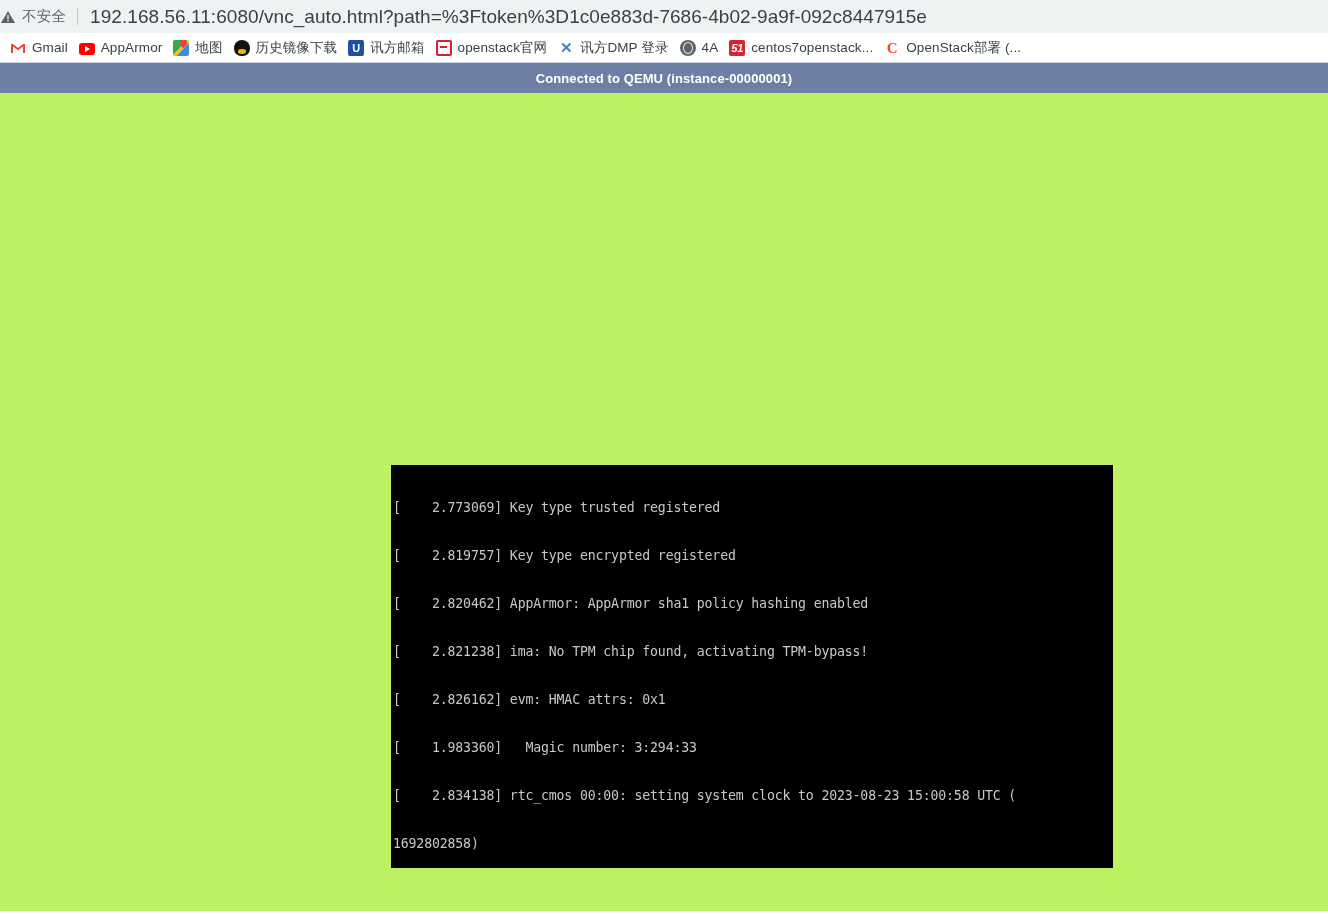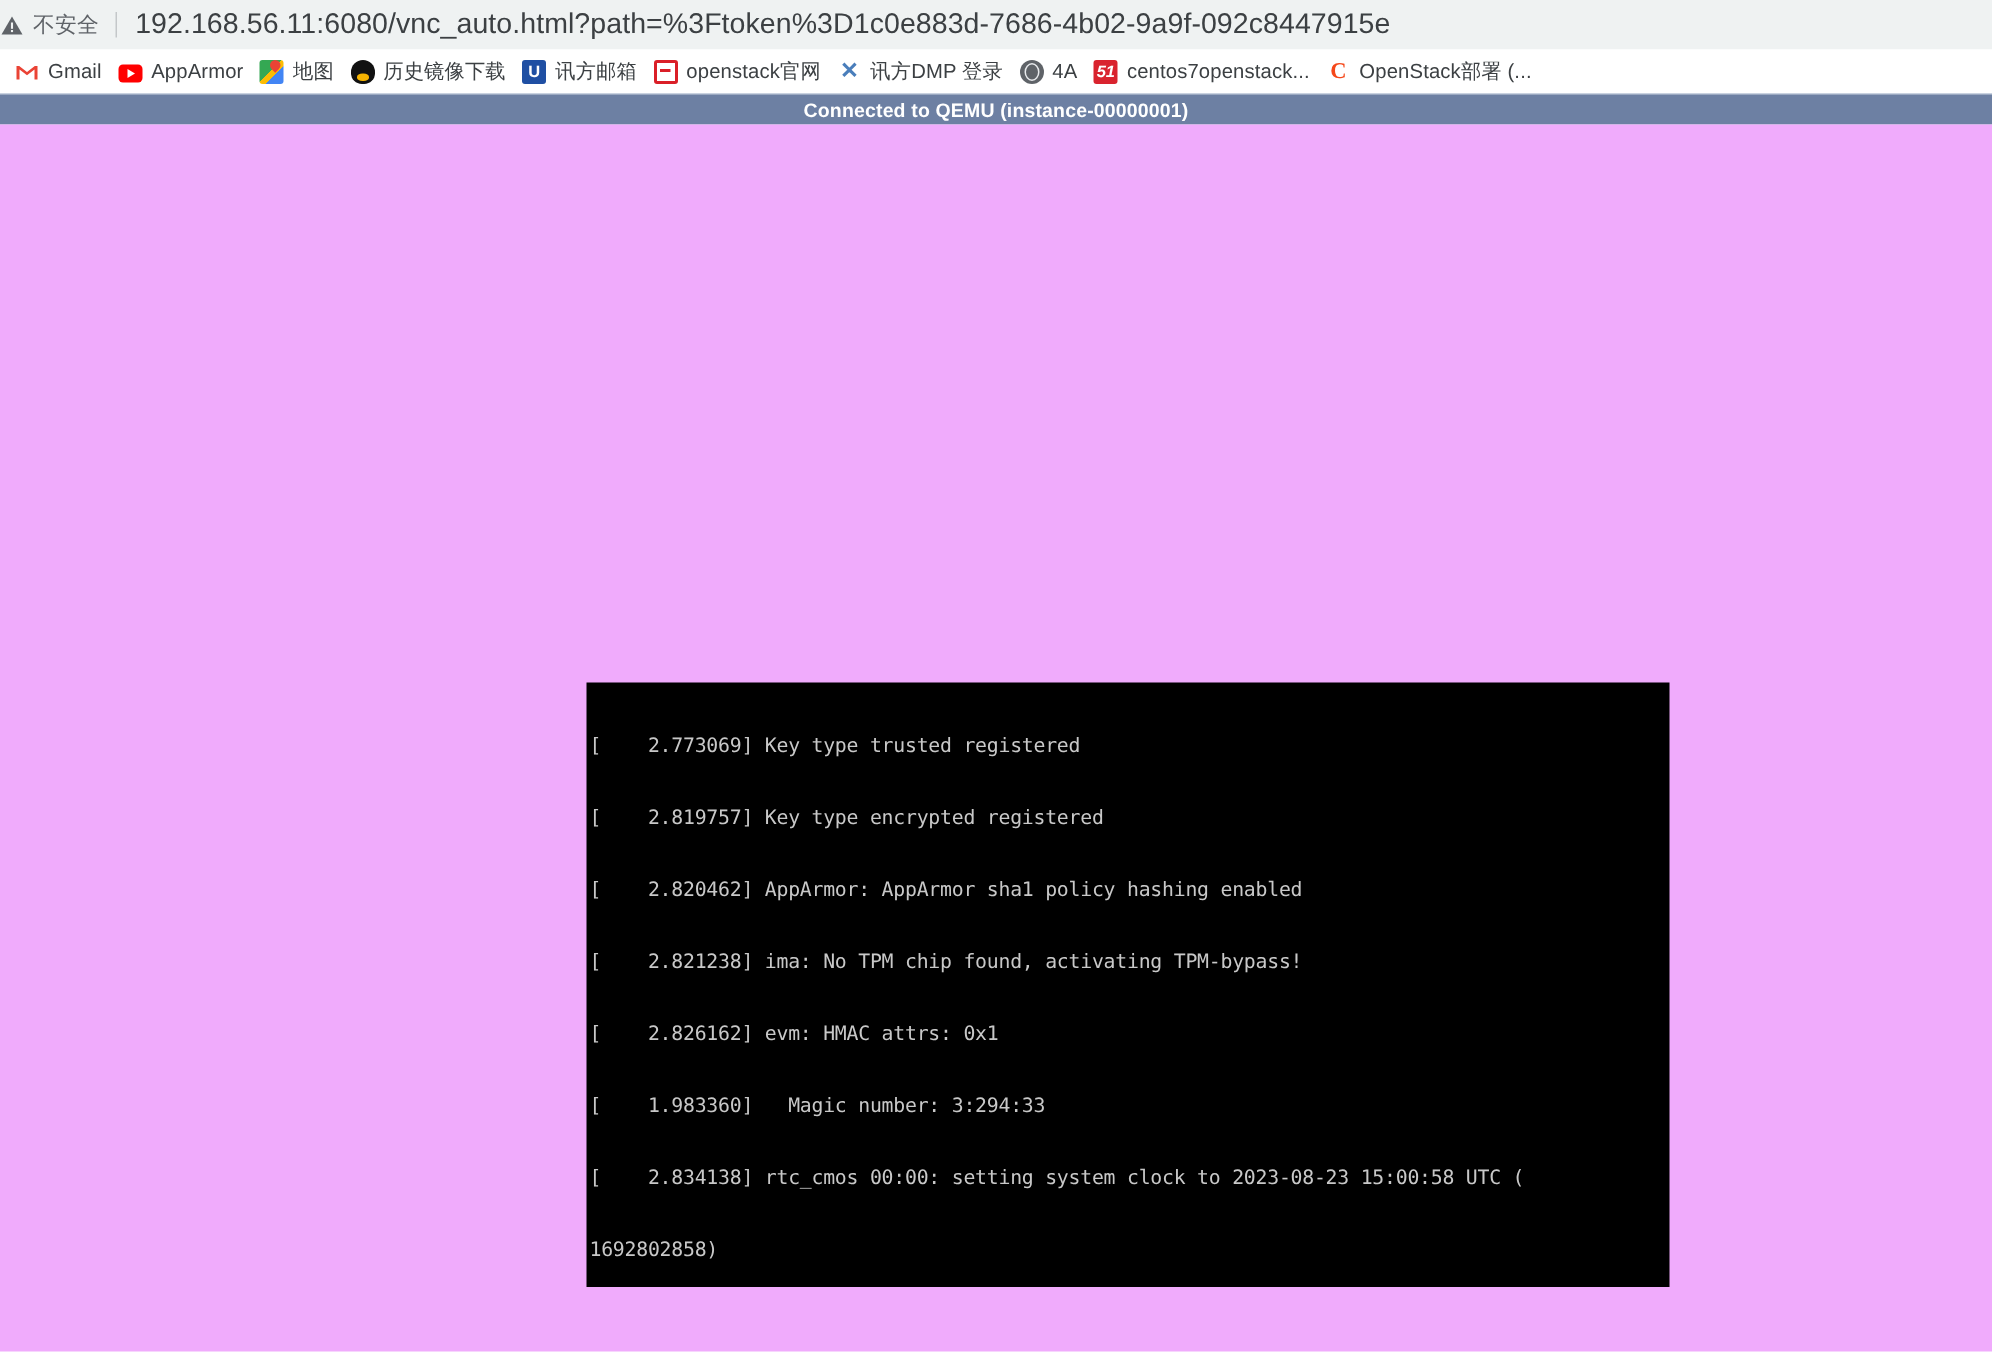--- a/index.html
+++ b/index.html
@@ -180,36 +180,36 @@
     color: #f5481a;
     font-size: 15px;
     font-weight: bold;
     line-height: 16px;
     text-align: center;
     font-family: "Liberation Serif", serif;
   }
 
   
   .vnc-titlebar {
-    height: 21px;
+    height: 31px;
     background: #6d80a3;
     border-top: 1px solid #c9d2e0;
     color: #ffffff;
     font-size: 13px;
     font-weight: bold;
     display: flex;
     align-items: center;
     justify-content: center;
     box-sizing: border-box;
     letter-spacing: .1px;
   }
   .vnc-body {
     position: relative;
     height: 818px;
-    background: #f0abfc;
+    background: #bef264;
   }
 
   .console {
     position: absolute;
     left: 391px;
     top: 372px;
     width: 722px;
     height: 403px;
     background: #000000;
     overflow: hidden;

